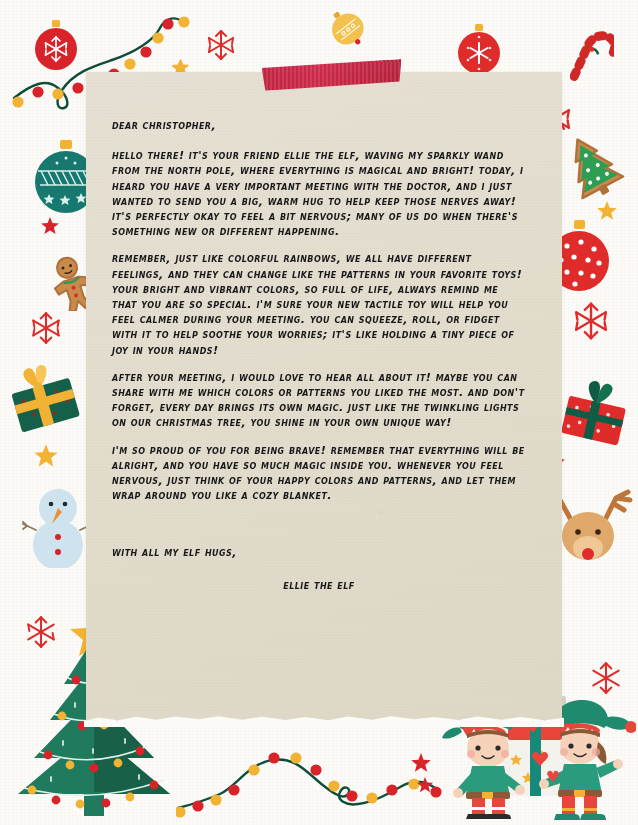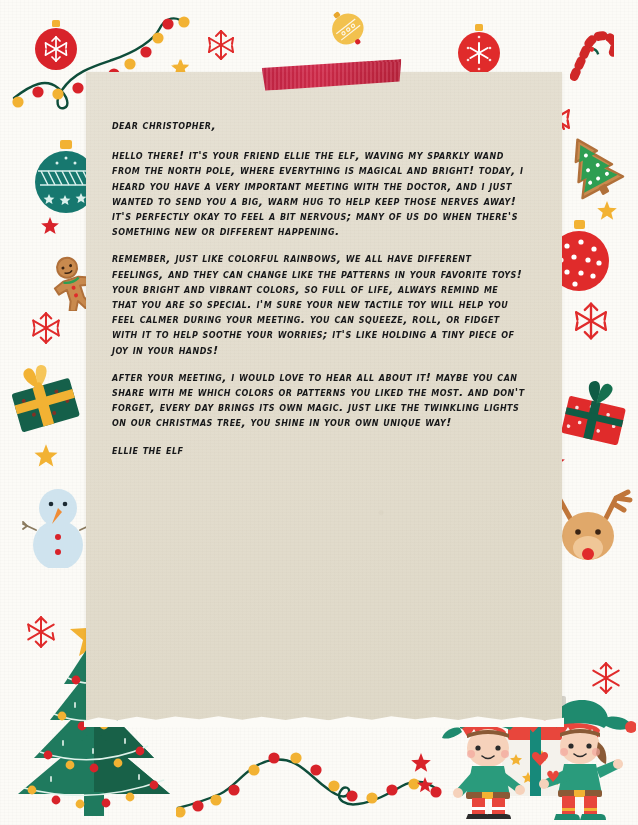--- a/index.html
+++ b/index.html
@@ -46,21 +46,21 @@
     letter-spacing:.45px;
     color:#17181a;
     font-variant:small-caps;
     text-transform:lowercase;
     margin:0 0 11px 0;
     text-rendering:optimizeLegibility;
   }
   .salutation{margin-bottom:15px;}
   .para{margin-bottom:12px;}
   .signoff{margin-top:42px;margin-bottom:17px;}
-  .signature{margin-bottom:0;}
+  .signature{margin-bottom:0;text-align:center;}
 
   
   .tape{
     position:absolute;left:262px;top:62px;width:140px;height:26px;
     background:
       repeating-linear-gradient(92deg, rgba(255,255,255,.10) 0 2px, rgba(0,0,0,.04) 2px 4px),
       linear-gradient(100deg,#c2163a 0%,#cf1c3f 40%,#b5132f 100%);
     transform:rotate(-2.4deg);
     opacity:.93;
     clip-path:polygon(0% 12%,100% 0%,98% 86%,2% 100%);
@@ -586,19 +586,21 @@
   <svg class="decor" style="left:416px;top:776px;" width="18" height="18" viewBox="0 0 20 20">
     <path d="M10 1 L12.4 7.1 L18.9 7.5 L13.9 11.6 L15.6 18 L10 14.4 L4.4 18 L6.1 11.6 L1.1 7.5 L7.6 7.1 Z" fill="#d8232a"></path>
   </svg>
 
   <div class="letter">
     <div class="letter-body">
       <p class="salutation">Dear Christopher,</p>
       <p class="para">Hello there! It's your friend Ellie the Elf, waving my sparkly wand from the North Pole, where everything is magical and bright! Today, I heard you have a very important meeting with the doctor, and I just wanted to send you a big, warm hug to help keep those nerves away! It's perfectly okay to feel a bit nervous; many of us do when there's something new or different happening.</p>
       <p class="para">Remember, just like colorful rainbows, we all have different feelings, and they can change like the patterns in your favorite toys! Your bright and vibrant colors, so full of life, always remind me that you are so special. I'm sure your new tactile toy will help you feel calmer during your meeting. You can squeeze, roll, or fidget with it to help soothe your worries; it's like holding a tiny piece of joy in your hands!</p>
       <p class="para">After your meeting, I would love to hear all about it! Maybe you can share with me which colors or patterns you liked the most. And don't forget, every day brings its own magic. Just like the twinkling lights on our Christmas tree, you shine in your own unique way!</p>
+      <p class="para">I'm so proud of you for being brave! Remember that everything will be alright, and you have so much magic inside you. Whenever you feel nervous, just think of your happy colors and patterns, and let them wrap around you like a cozy blanket.</p>
+      <p class="signoff">With all my elf hugs,</p>
       <p class="signature">Ellie the Elf</p>
     </div>
   </div>
 
   <div class="tape"></div>
 
 </div>
 
 </body></html>

